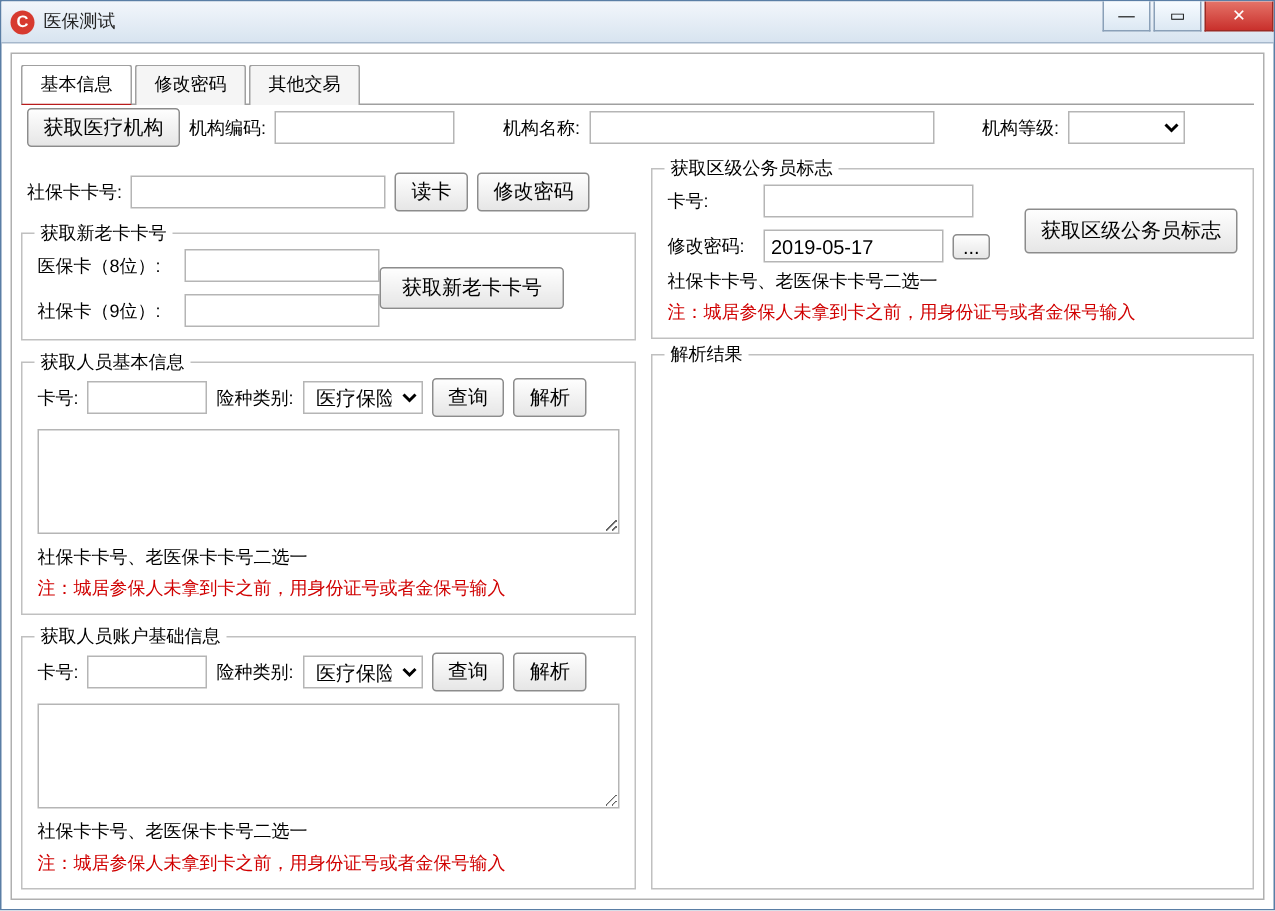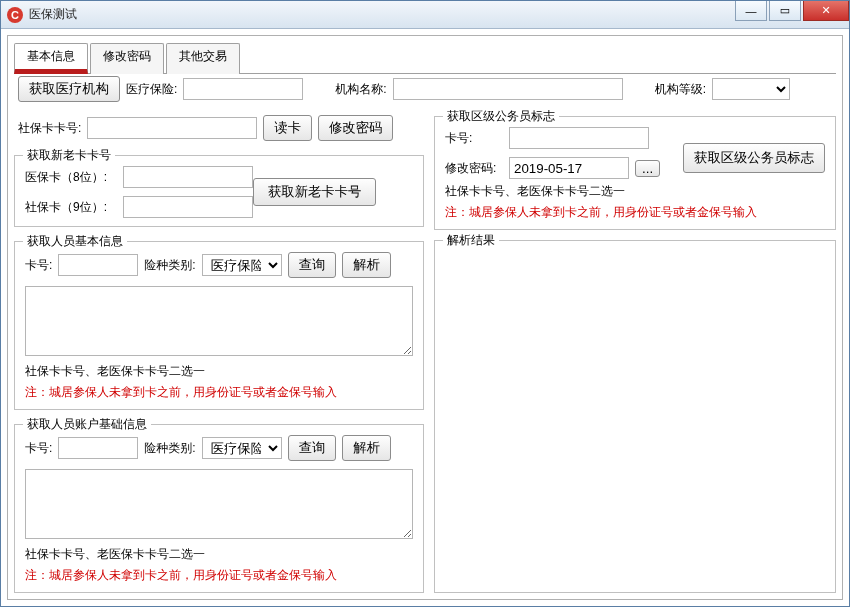--- a/index.html
+++ b/index.html
@@ -79,21 +79,21 @@
   border-bottom: none;
   background: #f5f5f5;
   margin-right: 2px;
   border-radius: 2px 2px 0 0;
   position: relative;
   top: 1px;
   cursor: pointer;
 }
 .tab.active {
   background: #fff;
-  border-bottom: 5px solid #b91c1c;
+  border-bottom: 1px solid #b91c1c;
 }
 .body {
   flex: 1;
   display: flex;
   gap: 10px;
   padding-top: 8px;
   min-height: 0;
 }
 .col-left { width: 410px; display: flex; flex-direction: column; gap: 10px; justify-content: flex-end; }
 .col-right { flex: 1; display: flex; flex-direction: column; gap: 10px; min-height: 0;}
@@ -211,21 +211,21 @@
 
   <div class="content-border">
     <div class="tabs">
       <div class="tab active">基本信息</div>
       <div class="tab">修改密码</div>
       <div class="tab">其他交易</div>
     </div>
 
     <div class="toprow">
       <button class="btn">获取医疗机构</button>
-      <span class="label">医疗保险:</span>
+      <span class="label">机构编码:</span>
       <input class="txt" style="width: 120px;">
       <div class="spacer"></div>
       <span class="label">机构名称:</span>
       <input class="txt" style="width: 230px;">
       <div class="spacer"></div>
       <span class="label">机构等级:</span>
       <select class="txt" style="width:78px"><option></option></select>
     </div>
 
     <div class="body">

